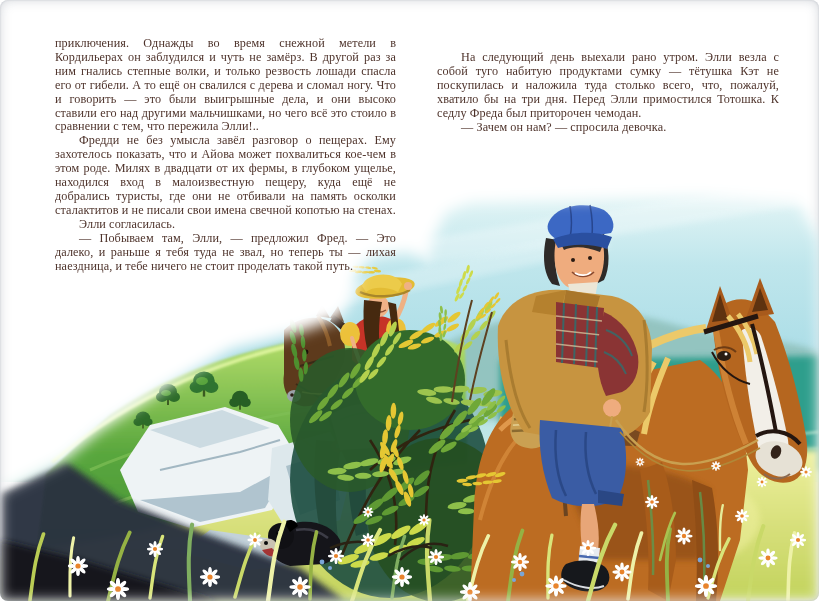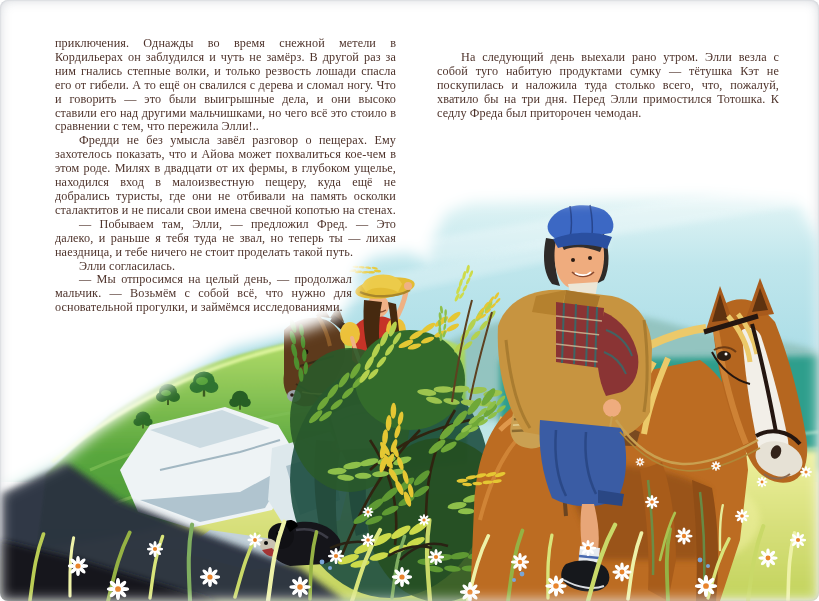--- a/index.html
+++ b/index.html
@@ -374,22 +374,22 @@
           <circle cx="514" cy="580" r="2" fill="#7aa6d8"></circle>
         <circle cx="700" cy="560" r="2.4" fill="#7aa6d8"></circle>
           <circle cx="708" cy="566" r="2" fill="#7aa6d8"></circle>
       </g>
     </g>
   </svg>
 
   <div class="textcol left">
     <p class="para noind">приключения. Однажды во время снежной метели в Кордильерах он заблудился и чуть не замёрз. В другой раз за ним гнались степные волки, и только резвость лошади спасла его от гибели. А то ещё он свалился с дерева и сломал ногу. Что и говорить — это были выигрышные дела, и они высоко ставили его над другими мальчишками, но чего всё это стоило в сравнении с тем, что пережила Элли!..</p>
     <p class="para">Фредди не без умысла завёл разговор о пещерах. Ему захотелось показать, что и Айова может похвалиться кое-чем в этом роде. Милях в двадцати от их фермы, в глубоком ущелье, находился вход в малоизвестную пещеру, куда ещё не добрались туристы, где они не отбивали на память осколки сталактитов и не писали свои имена свечной копотью на стенах.</p>
+    <p class="para">Элли согласилась.</p>
     <p class="para">— Побываем там, Элли, — предложил Фред. — Это далеко, и раньше я тебя туда не звал, но теперь ты — лихая наездница, и тебе ничего не стоит проделать такой путь.</p>
-    <p class="para">Элли согласилась.</p>
-    <p class="para"><span class="wrapA"></span><span class="wrapB"></span><span>— Мы отпросимся на целый день, — продолжал мальчик. — Возьмём с собой всё, что нужно для основательной прогулки, и займёмся исследованиями.</span></p>
   </div>
 
   <div class="textcol right">
     <p class="para">На следующий день выехали рано утром. Элли везла с собой туго набитую продуктами сумку — тётушка Кэт не поскупилась и наложила туда столько всего, что, пожалуй, хватило бы на три дня. Перед Элли примостился Тотошка. К седлу Фреда был приторочен чемодан.</p>
+    <p class="para">— Зачем он нам? — спросила девочка.</p>
   </div>
 
 </div>
 
 </body></html>

